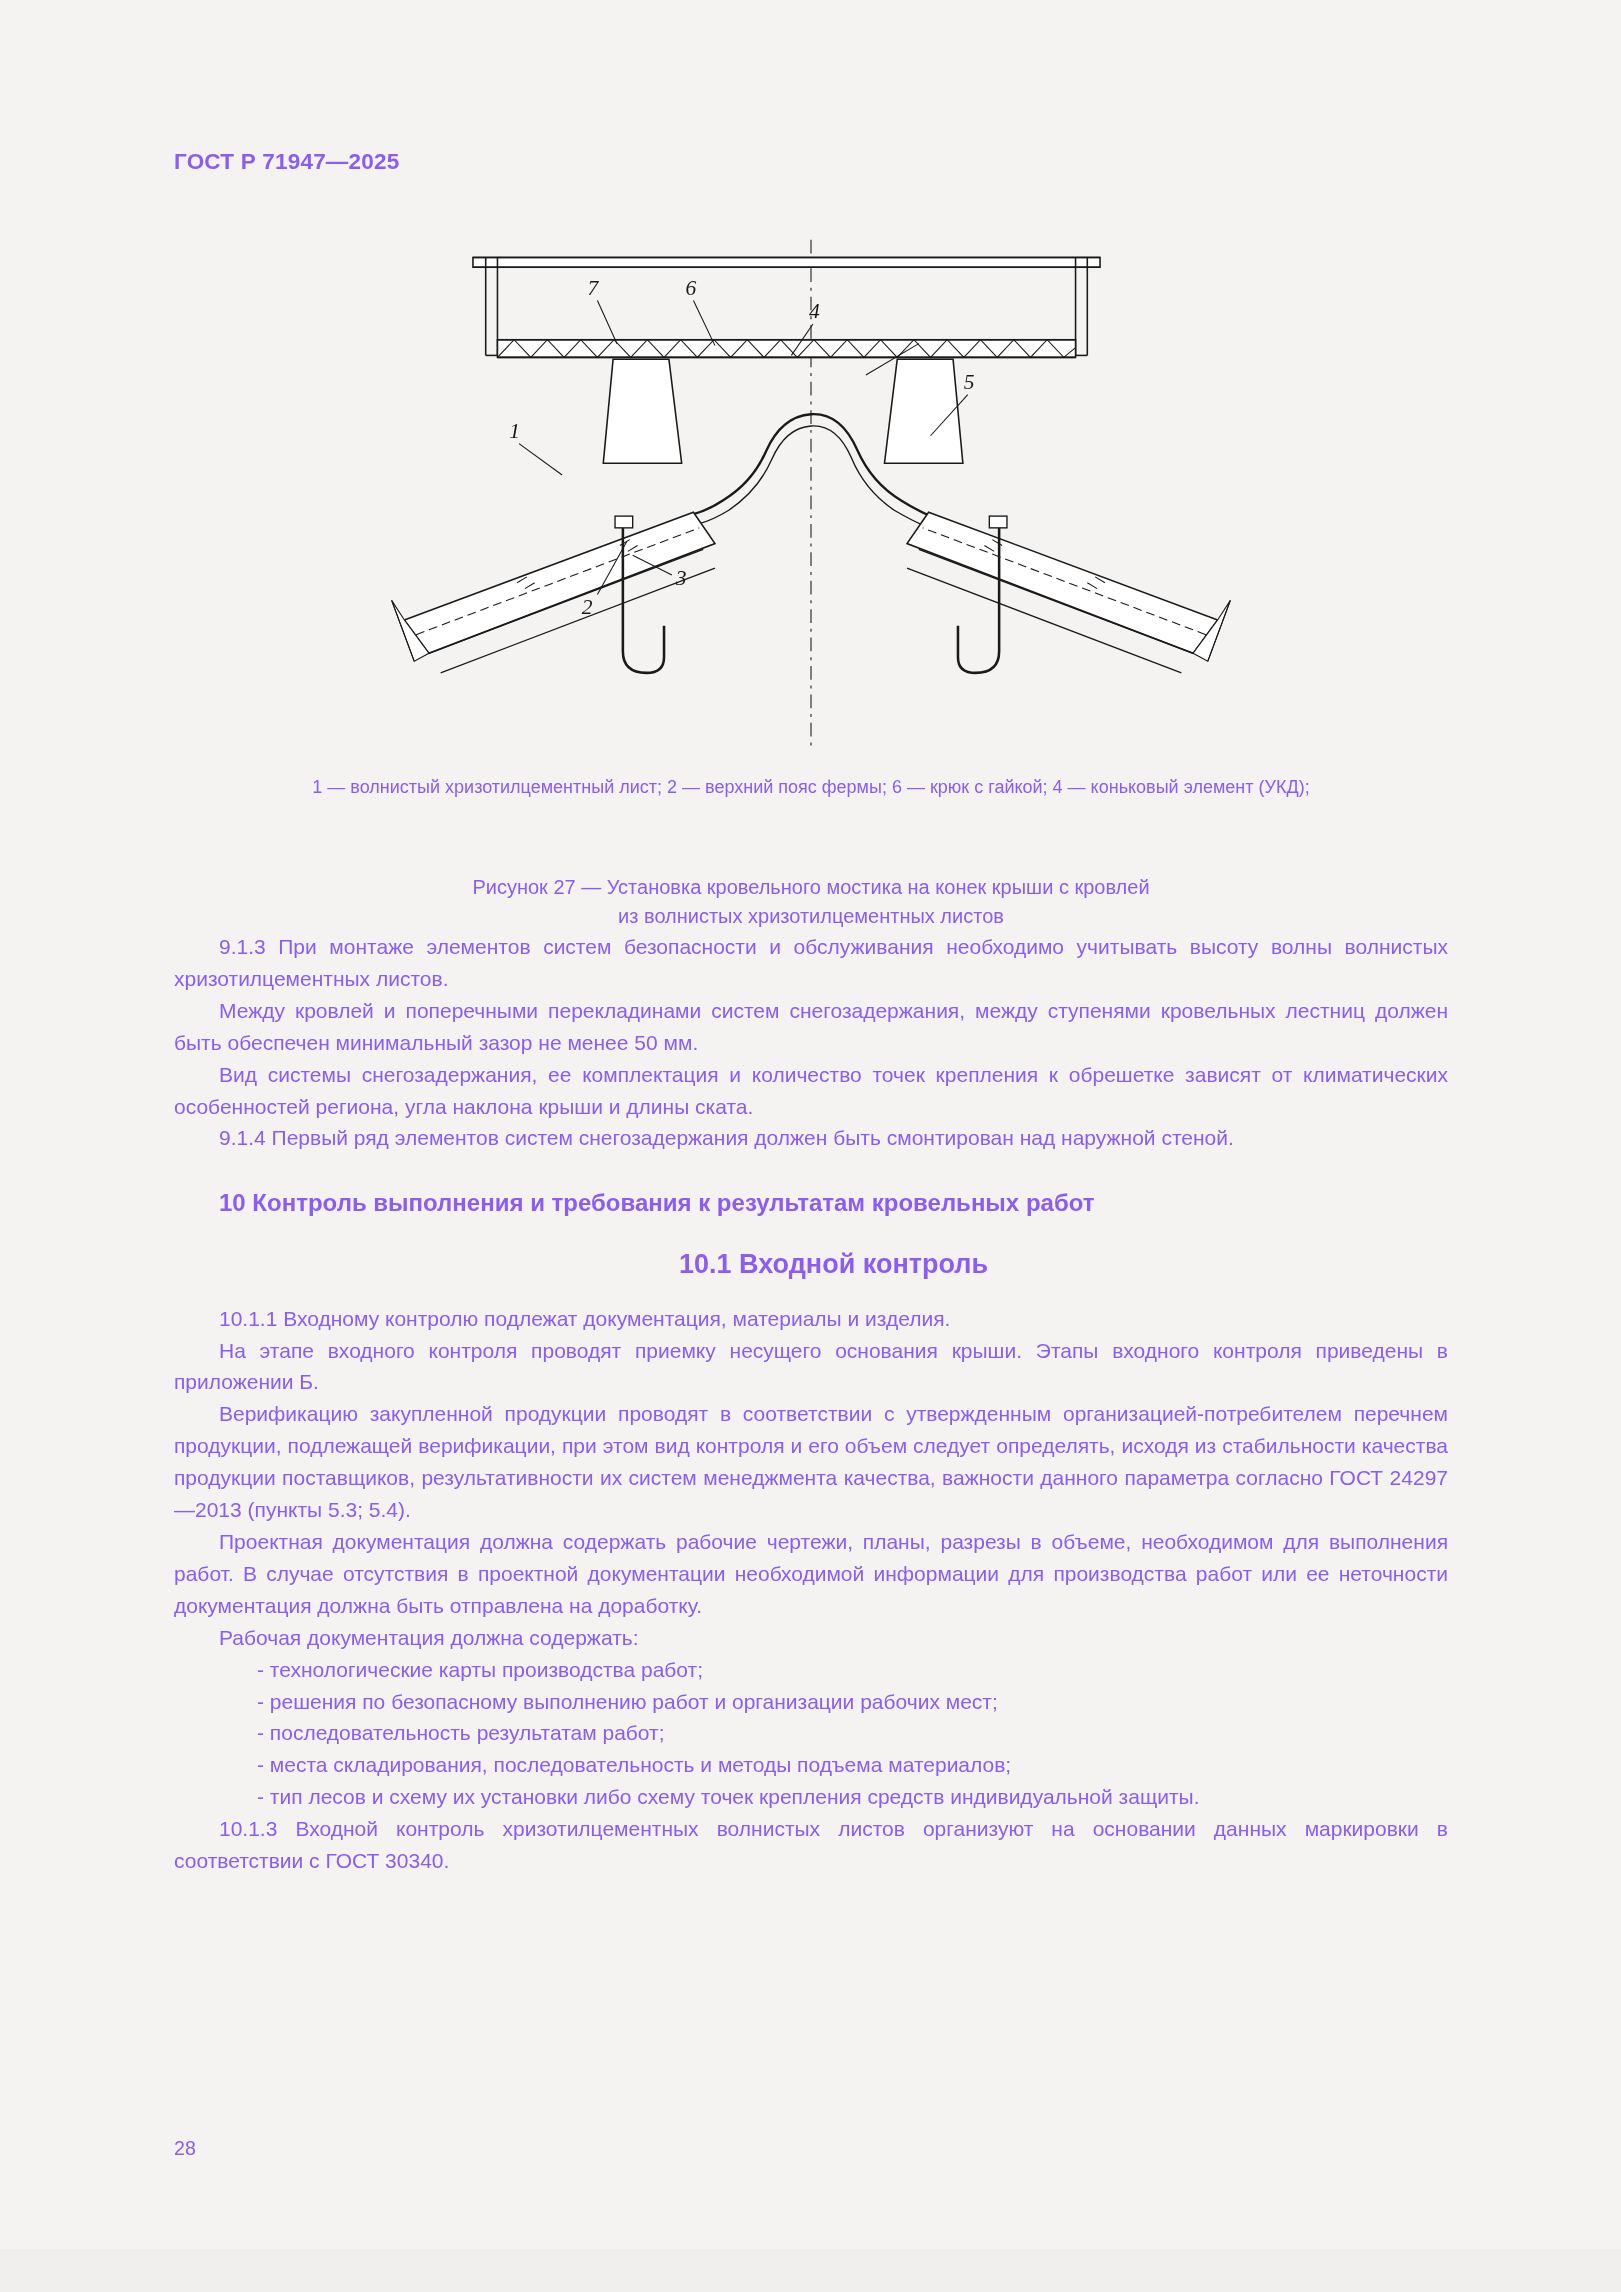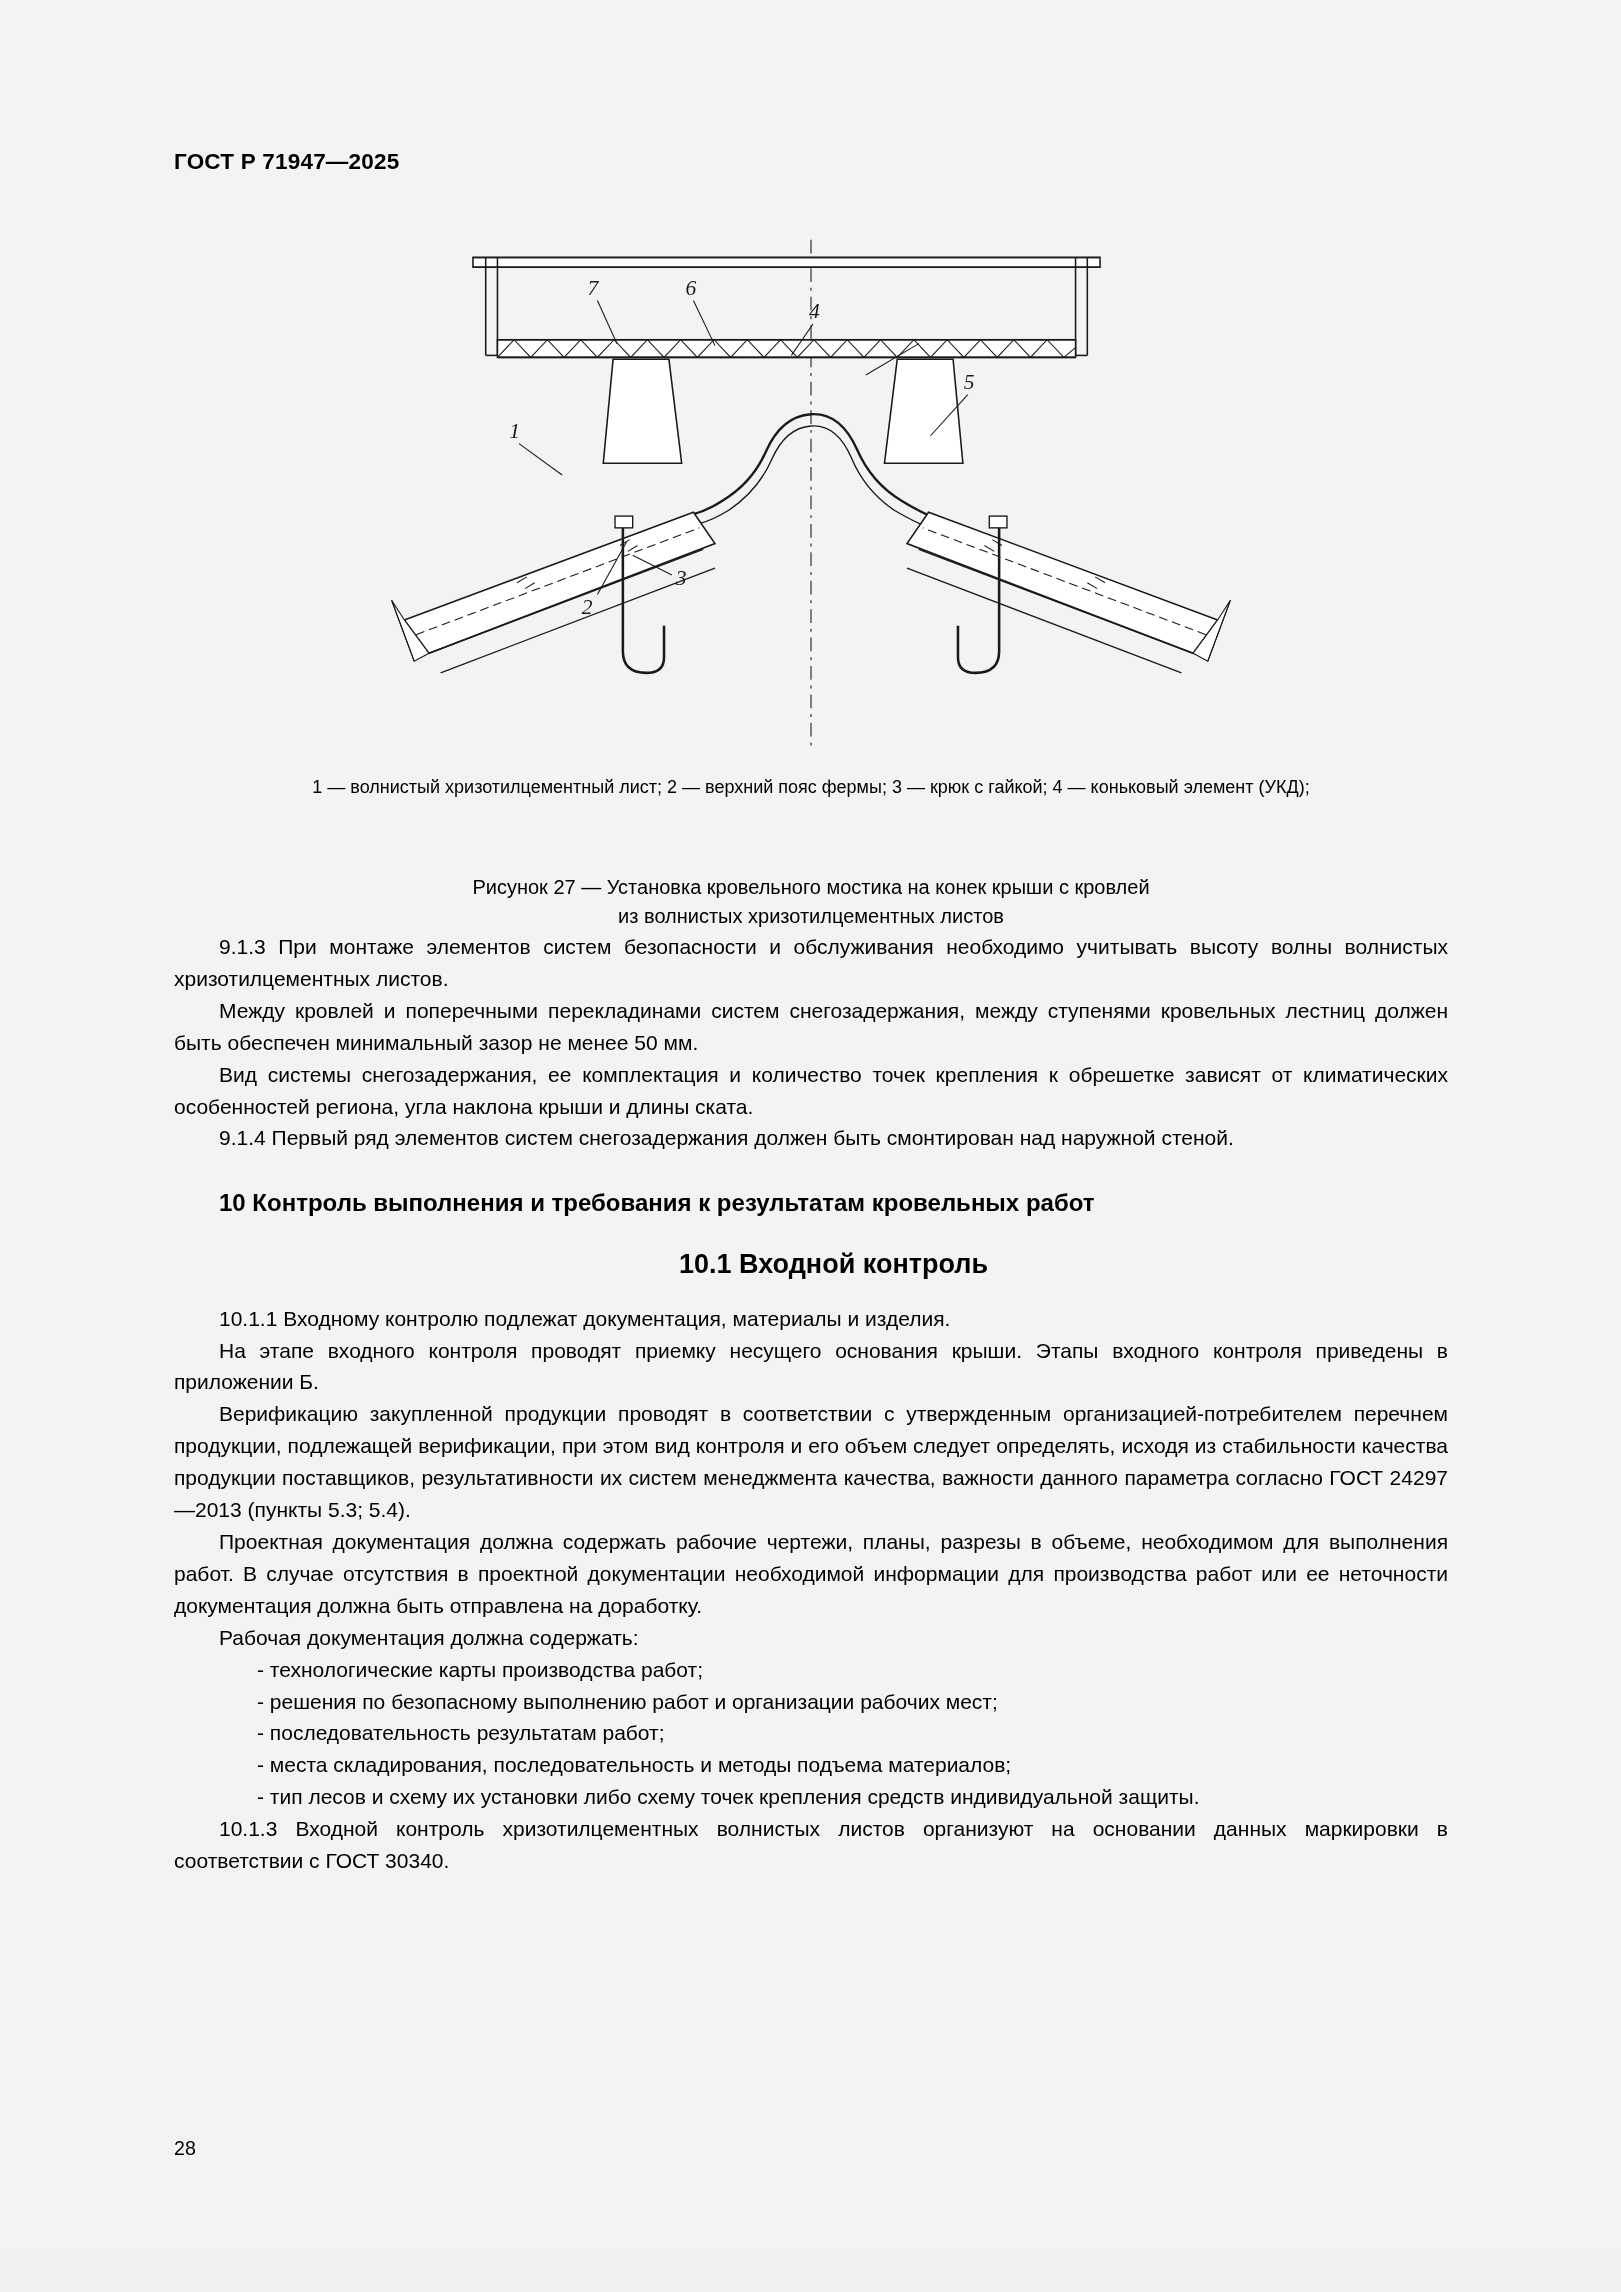--- a/index.html
+++ b/index.html
@@ -7,21 +7,21 @@
     padding: 0;
     background: #f0efed;
   }
   .page {
     position: relative;
     width: 1621px;
     height: 2249px;
     background: #f4f3f1;
     margin: 0 auto;
     font-family: "Liberation Sans", sans-serif;
-    color: #000000;
+    color: #8b5cf6;
     overflow: hidden;
   }
   .header-std {
     position: absolute;
     left: 174px;
     top: 149px;
     font-size: 22.5px;
     font-weight: bold;
     letter-spacing: 0.2px;
   }
@@ -182,21 +182,21 @@
         <text x="448" y="90">4</text>
         <text x="606" y="162">5</text>
         <text x="142" y="212">1</text>
         <text x="312" y="362">3</text>
         <text x="216" y="392">2</text>
       </g>
     </svg>
   </div>
 
   <div class="fig-legend">
-    <div>1 — волнистый хризотилцементный лист; 2 — верхний пояс фермы; 3 — крюк с гайкой; 4 — коньковый элемент (УКД);</div>
+    <div>1 — волнистый хризотилцементный лист; 2 — верхний пояс фермы; 6 — крюк с гайкой; 4 — коньковый элемент (УКД);</div>
   </div>
 
   <div class="fig-caption">
     <div>Рисунок 27 — Установка кровельного мостика на конек крыши с кровлей</div>
     <div>из волнистых хризотилцементных листов</div>
   </div>
 
   <div class="body-text">
     <p>9.1.3 При монтаже элементов систем безопасности и обслуживания необходимо учитывать высоту волны волнистых хризотилцементных листов.</p>
     <p>Между кровлей и поперечными перекладинами систем снегозадержания, между ступенями кровельных лестниц должен быть обеспечен минимальный зазор не менее 50 мм.</p>

